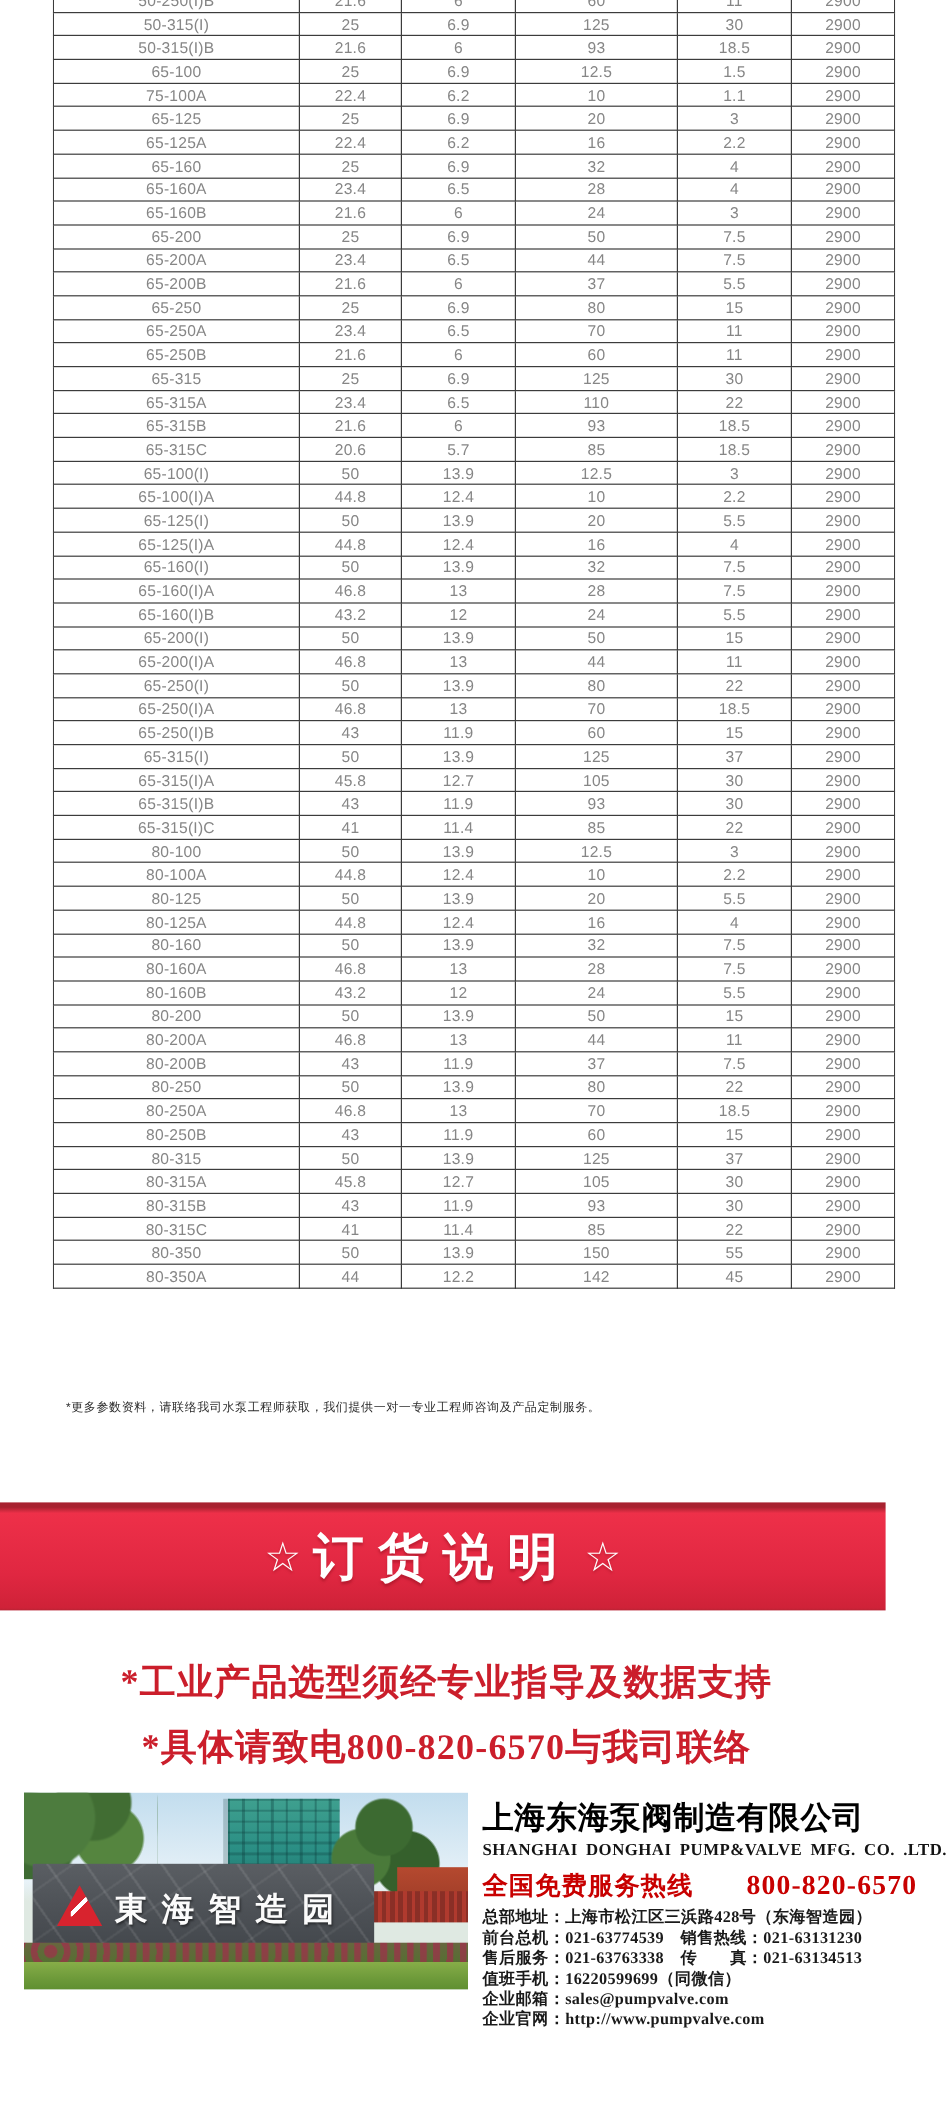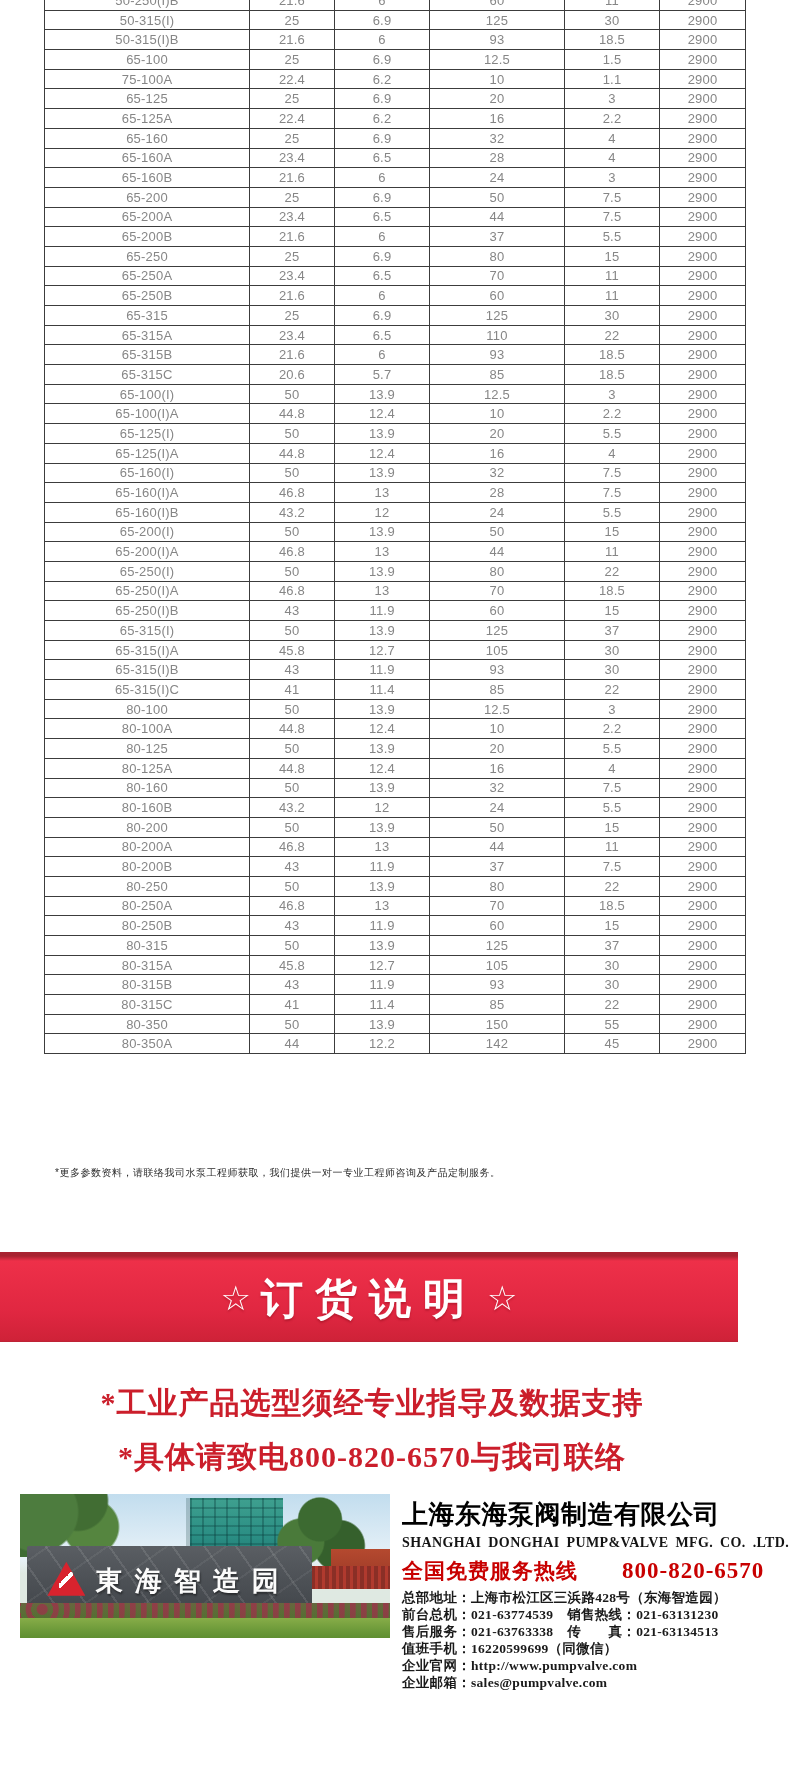--- a/index.html
+++ b/index.html
@@ -43,21 +43,21 @@
 
   
   .slogans{
     position:absolute;left:0;top:1376px;width:744px;text-align:center;
     font-family:"Liberation Serif","DejaVu Serif",serif;
     font-weight:700;color:#cb1e2b;font-size:30px;line-height:54px;letter-spacing:1px;
   }
 
   
   .photo{
-    position:absolute;left:20px;top:1494px;width:370px;height:144px;overflow:hidden;
+    position:absolute;left:20px;top:1494px;width:370px;height:164px;overflow:hidden;
     background:linear-gradient(180deg,#c2ddee 0%,#e8f2f8 45%,#dfe9e2 55%);
   }
   .glass-building{
     position:absolute;left:46%;top:3%;width:25%;height:44%;
     background:
       repeating-linear-gradient(90deg,rgba(10,60,60,.35) 0 2px,transparent 2px 12px),
       repeating-linear-gradient(180deg,rgba(10,60,60,.3) 0 2px,transparent 2px 9px),
       linear-gradient(180deg,#3fa08f 0%,#2a8e84 60%,#22786f 100%);
     box-shadow:-4px 0 0 rgba(30,70,70,.25);
   }
@@ -469,20 +469,28 @@
           <td>12.4</td>
           <td>16</td>
           <td>4</td>
           <td>2900</td>
         </tr>
         <tr>
           <td>80-160</td>
           <td>50</td>
           <td>13.9</td>
           <td>32</td>
+          <td>7.5</td>
+          <td>2900</td>
+        </tr>
+        <tr>
+          <td>80-160A</td>
+          <td>46.8</td>
+          <td>13</td>
+          <td>28</td>
           <td>7.5</td>
           <td>2900</td>
         </tr>
         <tr>
           <td>80-160B</td>
           <td>43.2</td>
           <td>12</td>
           <td>24</td>
           <td>5.5</td>
           <td>2900</td>
@@ -619,16 +627,16 @@
   <div class="company-en">SHANGHAI DONGHAI PUMP&amp;VALVE MFG. CO. .LTD.</div>
   <div class="hotline">
     <span class="hl-label">全国免费服务热线</span>
     <span class="hl-number">800-820-6570</span>
   </div>
   <div class="contacts">
       <div>总部地址：上海市松江区三浜路428号（东海智造园）</div>
       <div>前台总机：021-63774539　销售热线：021-63131230</div>
       <div>售后服务：021-63763338　传　　真：021-63134513</div>
       <div>值班手机：16220599699（同微信）</div>
+      <div>企业邮箱：sales@pumpvalve.com</div>
       <div>企业官网：http://www.pumpvalve.com</div>
-      <div>企业邮箱：sales@pumpvalve.com</div>
     </div>
 </div>
 
 </body></html>

